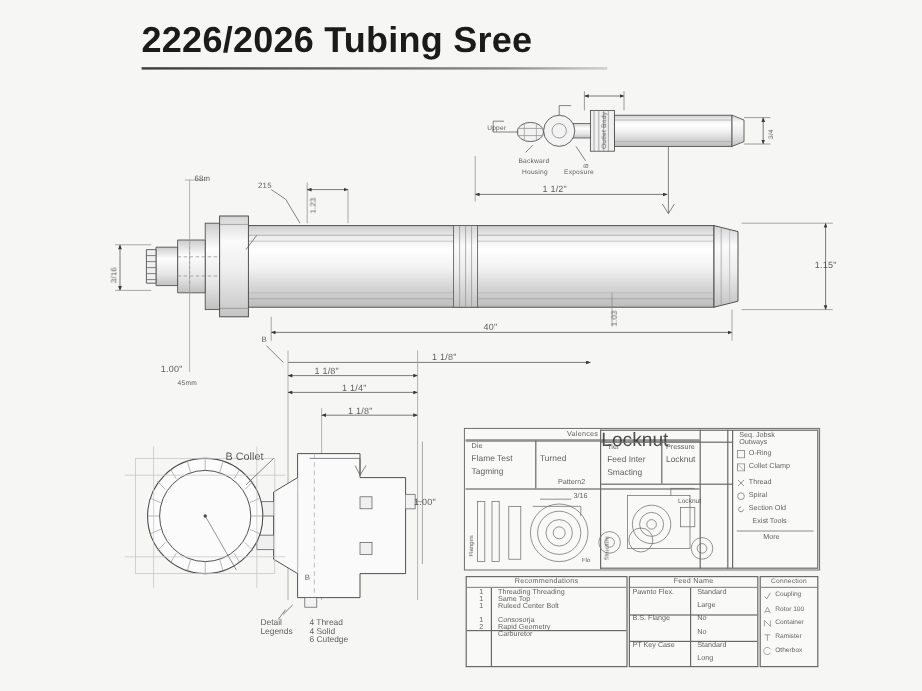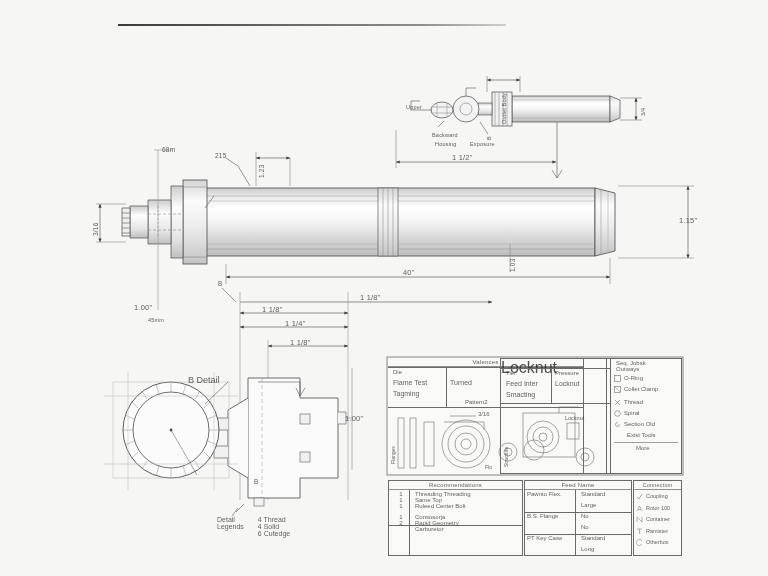--- a/index.html
+++ b/index.html
@@ -54,20 +54,21 @@
   .hline{position:absolute;left:0;right:0;height:1px;background:#6a6a6a;}
   .legrow{display:flex;align-items:center;gap:3px;font-size:6px;color:#3d3d3d;line-height:9px;}
   .ic{width:7px;height:7px;flex:none;display:inline-block;}
 </style>
 </head>
 <body>
 
 <div id="sheet">
 
   <div id="title-block">
+    <div id="title-text">2226/2026  Tubing Sree</div>
     <div id="title-rule"></div>
   </div>
 
   <svg class="layer" viewBox="0 0 768 576">
     <defs>
       <linearGradient id="metal" x1="0" y1="0" x2="0" y2="1">
         <stop offset="0%" stop-color="#c9c9c9"></stop>
         <stop offset="12%" stop-color="#ebebeb"></stop>
         <stop offset="30%" stop-color="#ffffff"></stop>
         <stop offset="52%" stop-color="#f2f2f2"></stop>
@@ -299,21 +300,21 @@
 
   <div class="dim xs blur" style="left:406px;top:104px;">Upper</div>
   <div class="dim xs blur" style="left:432px;top:132px;">Backward</div>
   <div class="dim xs blur" style="left:435px;top:141px;">Housing</div>
   <div class="dim xs blur" style="left:470px;top:141px;">Exposure</div>
   <div class="dim xs blur rot90" style="left:501px;top:124px;">Outlet Body</div>
   <div class="dim xs blur rot90" style="left:486px;top:140px;">B</div>
   <div class="dim xs blur rot90" style="left:640px;top:116px;">3/4</div>
   <div class="dim blur" style="left:452px;top:153px;">1 1/2"</div>
 
-  <div class="lbl blur" style="left:188px;top:375px;font-size:9px;">B Detail</div>
+  <div class="lbl blur" style="left:188px;top:375px;font-size:9px;">B Collet</div>
   <div class="dim sm blur" style="left:254px;top:478px;">B</div>
 
   <div style="position:absolute;left:215px;top:516px;">
     <div style="display:flex;gap:10px;">
       <div>
         <div class="cell blur" style="font-size:7px;">Detail</div>
         <div class="cell blur" style="font-size:7px;">Legends</div>
       </div>
       <div>
         <div class="cell blur" style="font-size:7px;">4 Thread</div>

